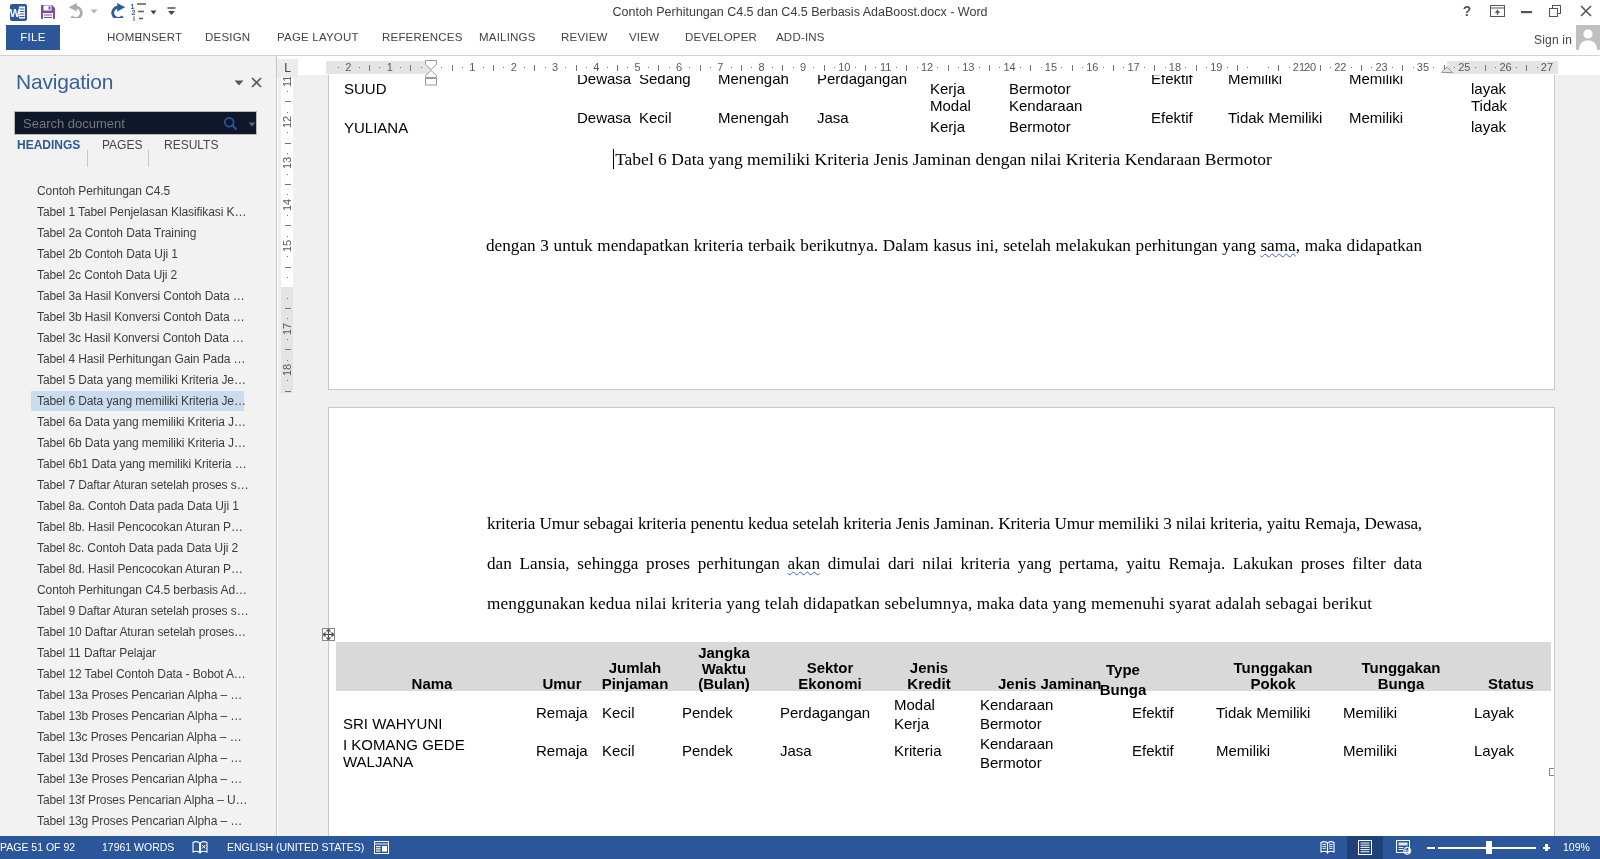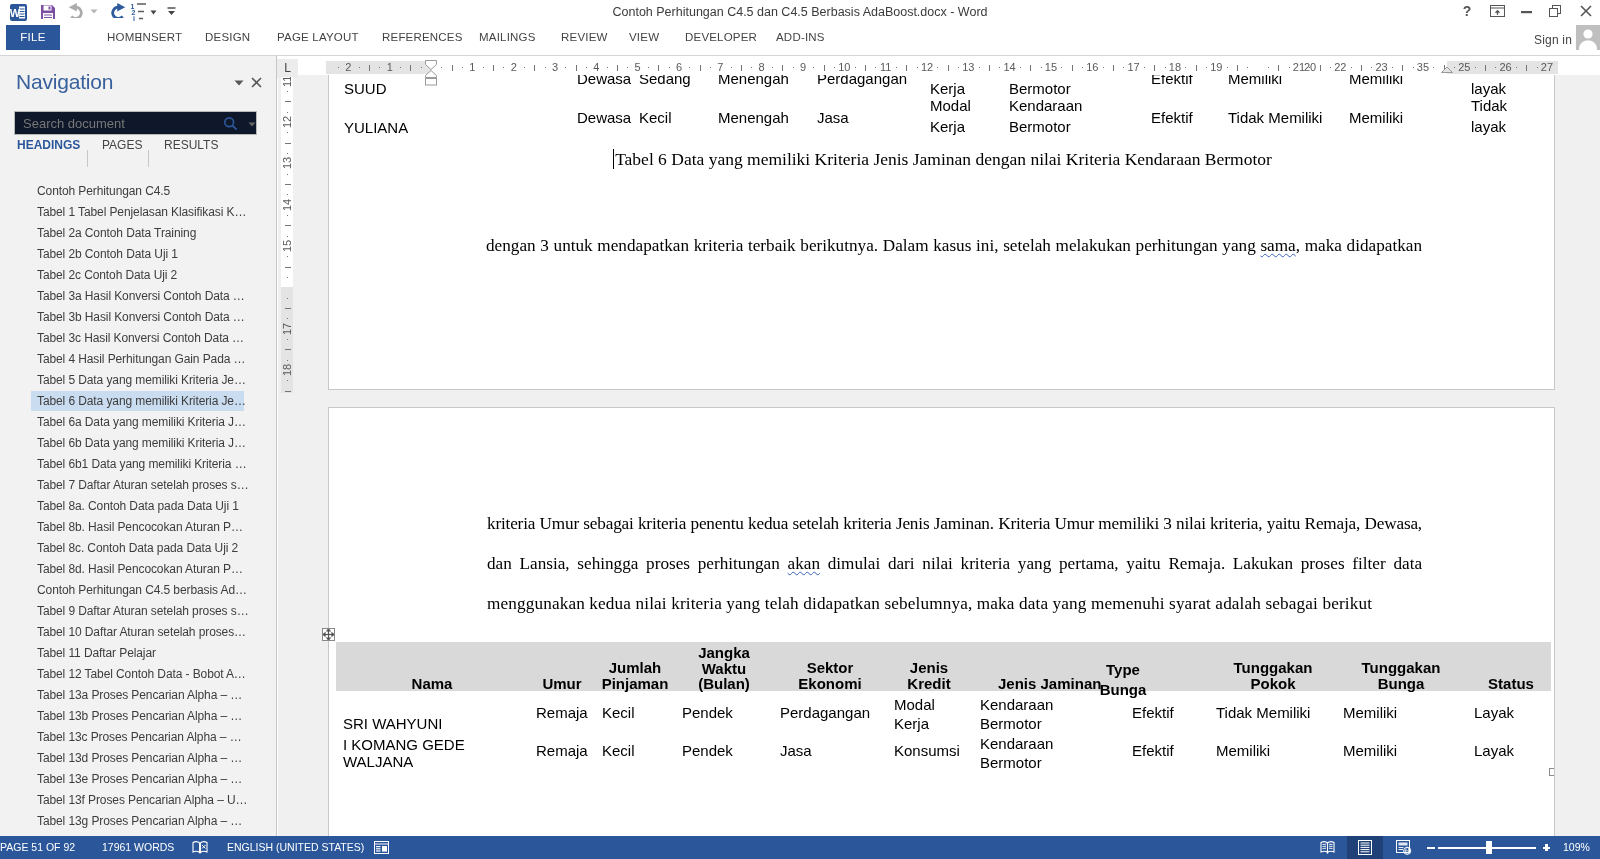--- a/index.html
+++ b/index.html
@@ -284,21 +284,21 @@
     <div class="tcell" style="left:803px; top:296px;">Efektif</div>
     <div class="tcell" style="left:887px; top:296px;">Tidak Memiliki</div>
     <div class="tcell" style="left:1014px; top:296px;">Memiliki</div>
     <div class="tcell" style="left:1145px; top:296px;">Layak</div>
 
     <div class="tcell" style="left:14px;  top:328px; line-height:17px;">I KOMANG GEDE<br>WALJANA</div>
     <div class="tcell" style="left:207px; top:334px;">Remaja</div>
     <div class="tcell" style="left:273px; top:334px;">Kecil</div>
     <div class="tcell" style="left:353px; top:334px;">Pendek</div>
     <div class="tcell" style="left:451px; top:334px;">Jasa</div>
-    <div class="tcell" style="left:565px; top:334px;">Konsumsi</div>
+    <div class="tcell" style="left:565px; top:334px;">Kriteria</div>
     <div class="tcell" style="left:651px; top:325.5px; line-height:19px;">Kendaraan<br>Bermotor</div>
     <div class="tcell" style="left:803px; top:334px;">Efektif</div>
     <div class="tcell" style="left:887px; top:334px;">Memiliki</div>
     <div class="tcell" style="left:1014px; top:334px;">Memiliki</div>
     <div class="tcell" style="left:1145px; top:334px;">Layak</div>
 
 
     <div style="position:absolute; left:1220px; top:360px; width:8px; height:8px; background:#fff; border:1px solid #8a8a8a;"></div>
   </div>
 

